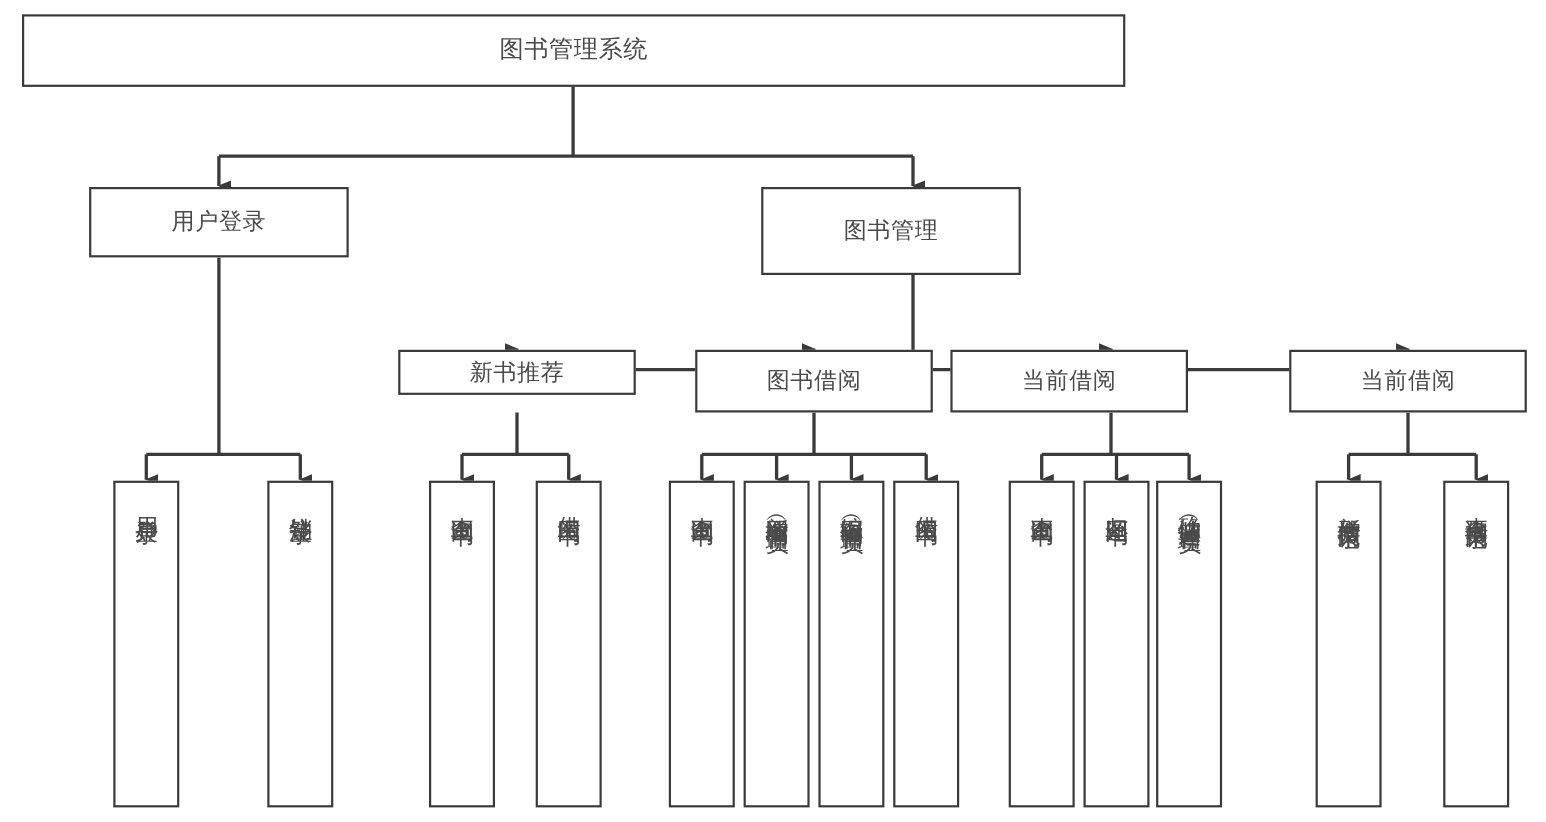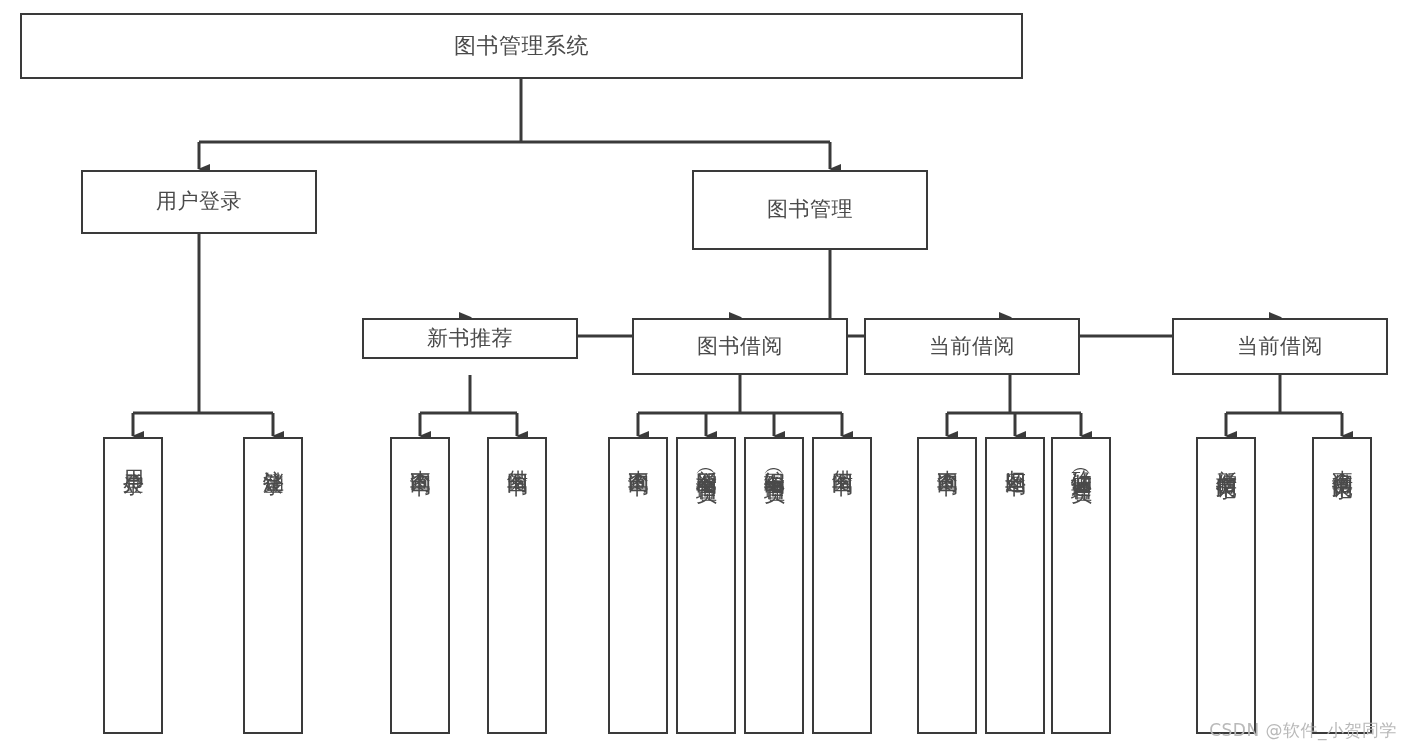--- a/index.html
+++ b/index.html
@@ -175,15 +175,14 @@
         <span class="label">确认归还（管理员）</span>
       </div>
       <div class="node leaf vert" style="left: 1196px; top: 437px; width: 60px; height: 297px;">
         <span class="label">新增借阅记录</span>
       </div>
       <div class="node leaf vert" style="left: 1312px; top: 437px; width: 60px; height: 297px;">
         <span class="label">查询借阅记录</span>
       </div>
     </div>
 
-  <div id="watermark">CSDN @软件_小贺同学</div>
 
 </div>
 
 </body></html>

